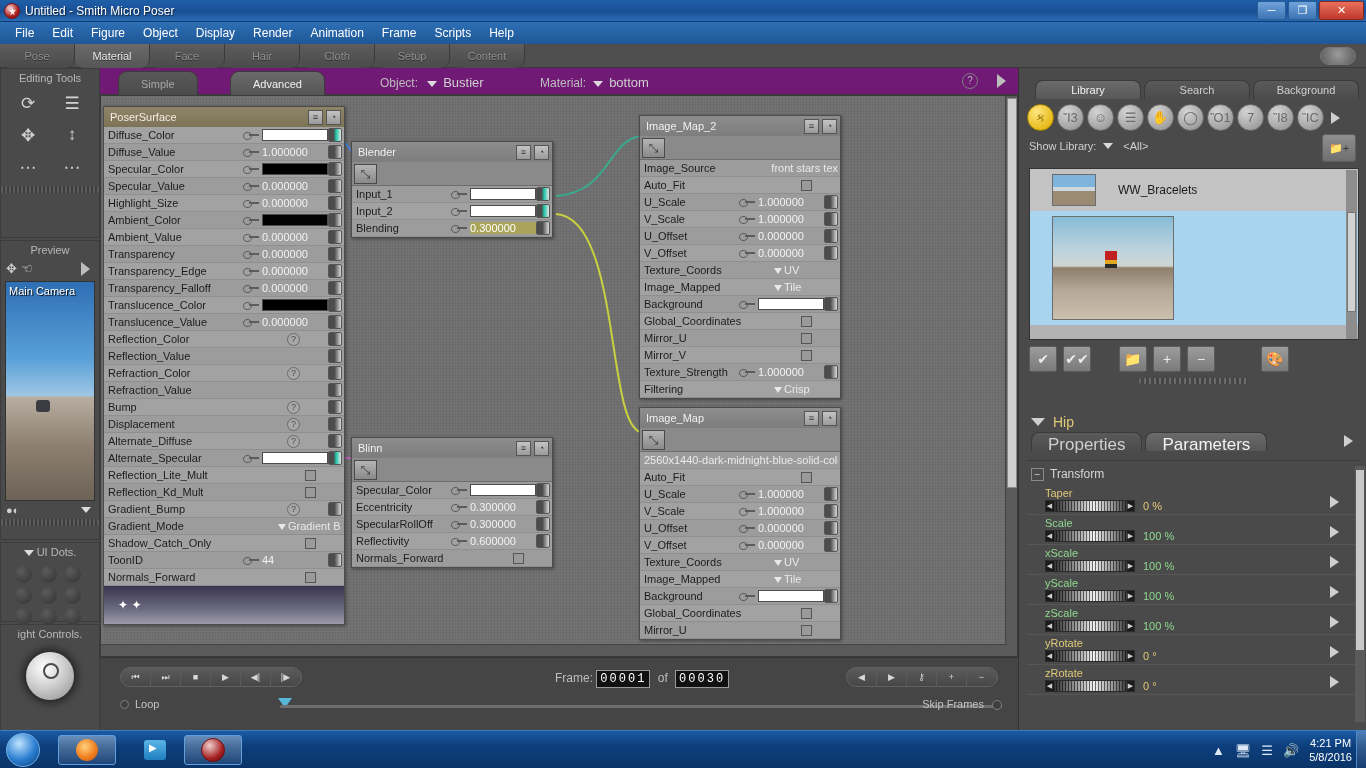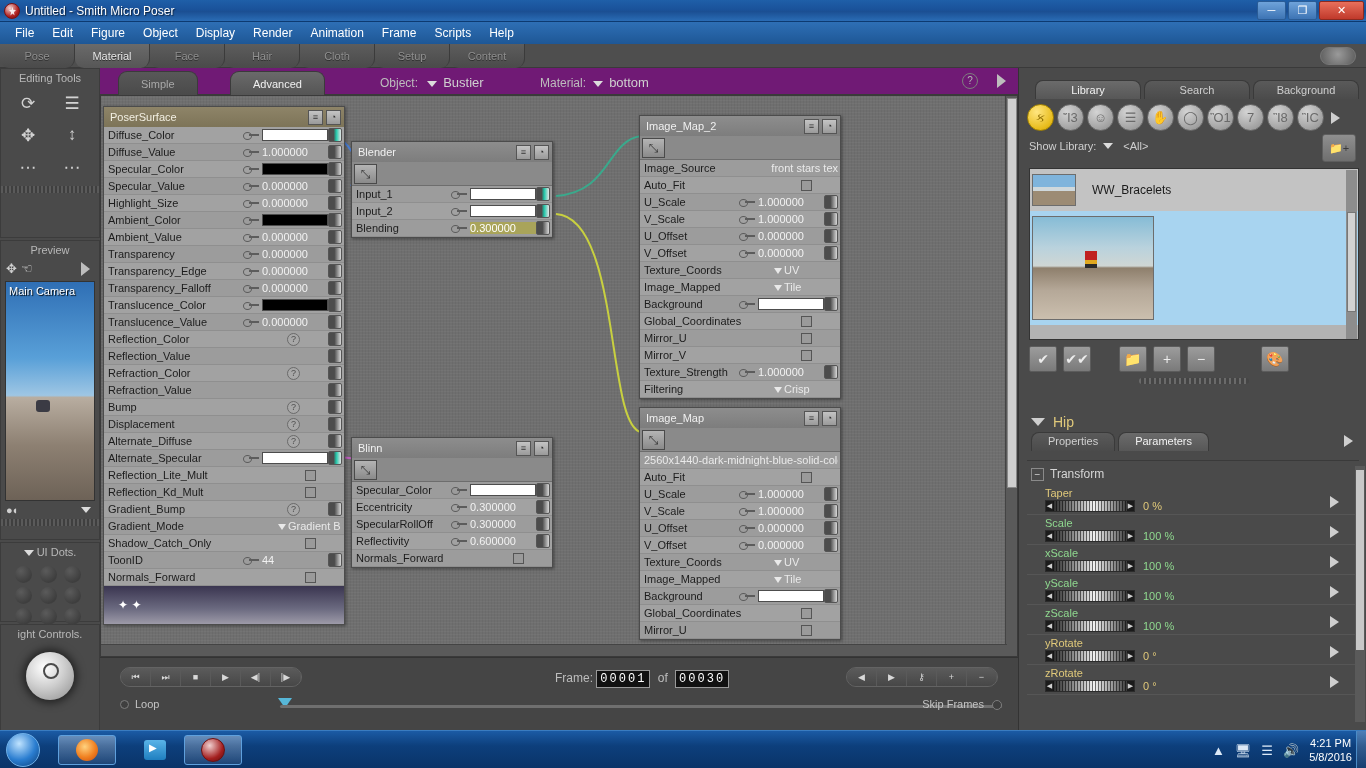--- a/index.html
+++ b/index.html
@@ -173,21 +173,21 @@
   .libico{ width:27px;height:27px;border-radius:50%;
     background:radial-gradient(circle at 35% 28%, #d4d4d4, #a2a2a2 70%, #8a8a8a);
     border:1px solid #6d6d6d; display:flex;align-items:center;justify-content:center;
     font-size:13px; color:#6a6a6a;}
   .libico.on{ background:radial-gradient(circle at 35% 28%, #ffe680, #e8bc1c 70%, #c89b08); color:#8a6a00; border-color:#a88600;}
   .showlib{ position:absolute; left:10px; top:72px; color:#cfcfcf; font-size:11px; display:flex; align-items:center; gap:7px;}
   .newfolder{ position:absolute; right:10px; top:66px; width:34px;height:28px; border:1px solid #5e5e5e; border-radius:3px;
     background:linear-gradient(180deg,#8f8f8f,#6f6f6f); color:#3b3b3b; font-size:11px; display:flex;align-items:center;justify-content:center;}
   .liblist{ position:absolute; left:10px; top:100px; width:330px; height:172px; background:#b3b3b3;
     border:1px solid #333; overflow:hidden;}
-  .libitem{ display:flex; align-items:flex-start; gap:16px; padding:5px 2px; }
+  .libitem{ display:flex; align-items:flex-start; gap:22px; padding:5px 22px; }
   .libitem.sel{ background:#a8d4f0; }
   .libitem.hdr{ background:#c3c3c3; align-items:center;}
   .thumb-sm{ width:44px;height:32px; flex:0 0 auto; border:1px solid #6d6d6d;
     background:linear-gradient(180deg,#7fb4dc 0 40%,#cfd8dc 40% 55%,#9c8b74 55% 100%);}
   .thumb-lg{ width:122px;height:104px; flex:0 0 auto; border:1px solid #6d6d6d; position:relative; overflow:hidden;
     background:linear-gradient(180deg,#86bcd6 0%,#b9d2dd 30%,#cfd6d4 48%,#8e7f6c 50%,#b5a898 72%,#cbbfae 100%);}
   .thumb-lg .item{ position:absolute; left:52px; top:34px; width:12px;height:17px;
     background:linear-gradient(180deg,#c02020 0 55%,#e0a820 55% 75%,#2a2a2a 75% 100%);}
   .libname{ color:#1b1b1b; font-size:12px; }
   .libmeta{ font-size:11px; color:#111; margin-top:6px; line-height:15px;}
@@ -202,21 +202,21 @@
   .spacer16{ width:16px; }
   .spacer34{ width:34px; }
   .spring{ position:absolute; left:120px; top:310px; width:110px; height:6px;
     background:repeating-linear-gradient(90deg,#6a6a6a 0 2px,#454545 2px 5px); border-radius:3px;}
 
   .parampanel{ position:absolute; left:0; top:340px; width:348px; height:322px; }
   .hipbar{ display:flex; align-items:center; gap:8px; padding:6px 0 2px 12px; color:#e0c97a; font-size:14px;}
   .tri-d{ width:0;height:0;border-left:7px solid transparent;border-right:7px solid transparent;border-top:8px solid #cfcfcf;}
   .ptabs{ display:flex; padding-left:12px; position:relative; }
   .ptab{ padding:2px 16px; height:19px; border:1px solid #3a3a3a; border-bottom:none; border-radius:8px 8px 0 0;
-    background:linear-gradient(180deg,#5a5a5a,#4b4b4b); color:#cfcfcf; font-size:11px; margin-right:3px;}
+    background:linear-gradient(180deg,#5a5a5a,#4b4b4b); color:#cfcfcf; font-size:17px; margin-right:3px;}
   .ptab.active{ color:#f2f2f2; background:linear-gradient(180deg,#6b6b6b,#575757);}
   .ptabs .arrow{ position:absolute; right:14px; top:3px; width:0;height:0;
     border-top:6px solid transparent;border-bottom:6px solid transparent;border-left:9px solid #cfcfcf;}
   .paramlist{ position:absolute; left:8px; top:52px; width:332px; height:266px; overflow:hidden;
     border-top:1px solid #3a3a3a;}
   .xfrm{ display:flex; align-items:center; gap:6px; color:#d5d5d5; font-size:12px; padding:6px 0 4px 4px;}
   .boxminus{ width:13px;height:13px;border:1px solid #8a8a8a; color:#d9d9d9; font-size:10px; line-height:11px; text-align:center;}
   .prow{ padding:2px 0 2px 18px; border-bottom:1px solid #565656; position:relative;}
   .pname{ font-size:11px; margin-bottom:1px; }
   .pname.g{ color:#8fd98f; }

